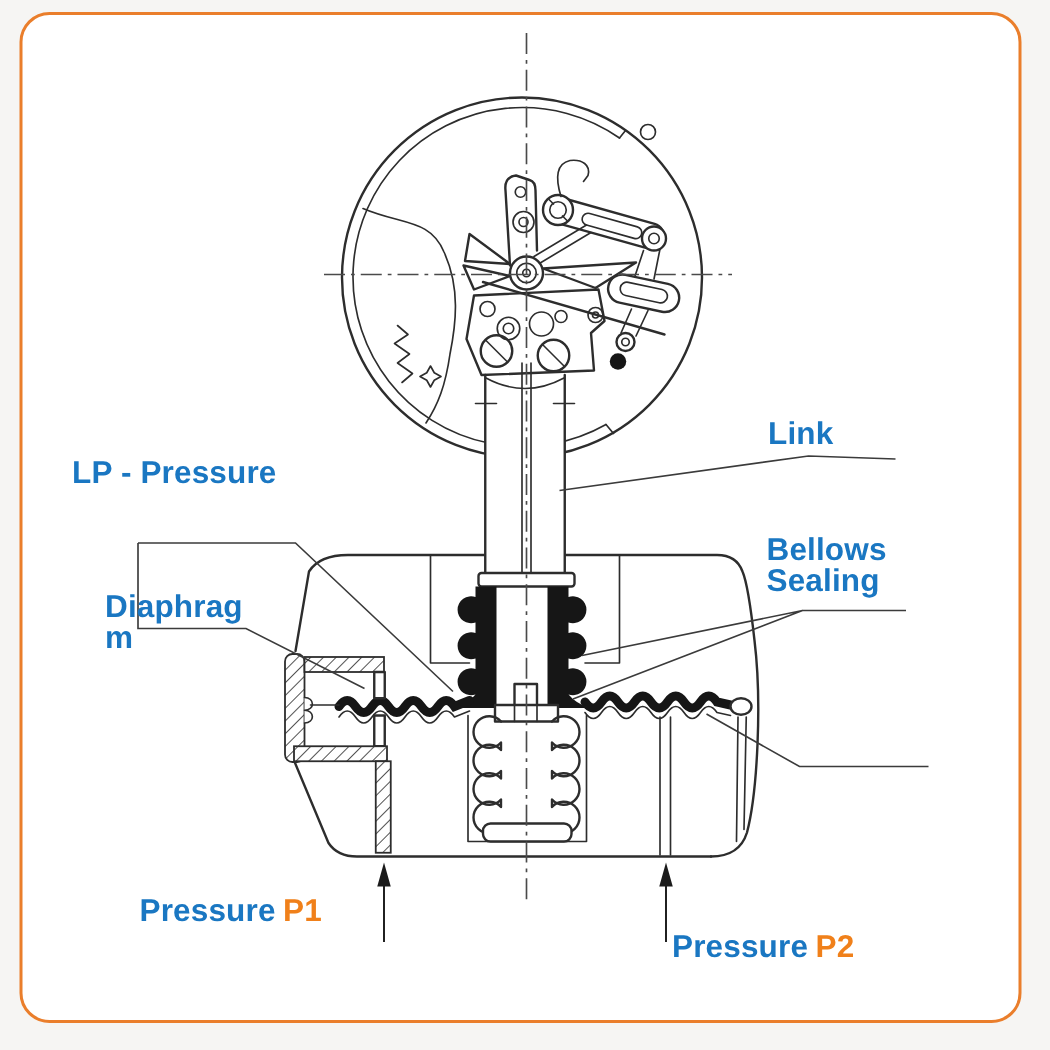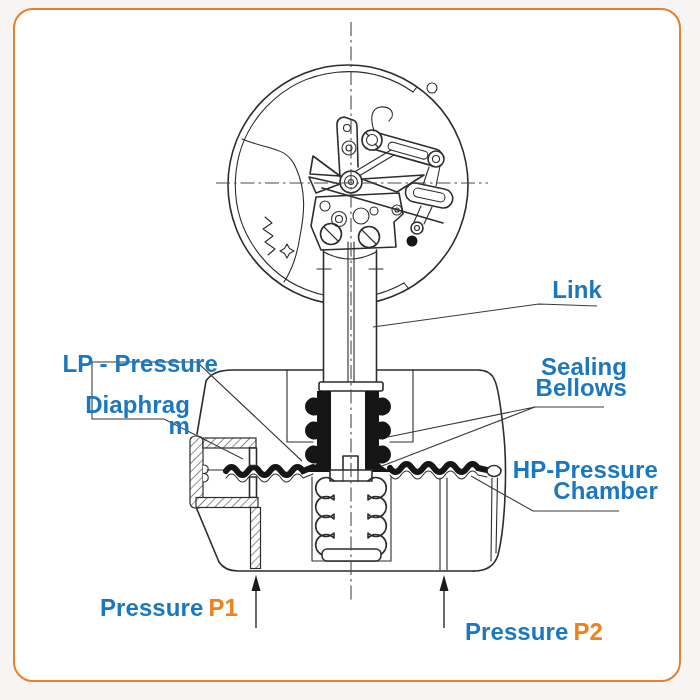--- a/index.html
+++ b/index.html
@@ -1,22 +1,22 @@
 <!DOCTYPE html>
 <html style="--label-blue: #1a77c2; --value-orange: #f0801a; --border-orange: #ea7e2b; --line-dark: #2d2d2d;"><head>
 <meta charset="utf-8">
 <style>
   html,body{margin:0;padding:0;}
   body{width:700px;height:700px;background:#f6f5f3;font-family:"Liberation Sans",sans-serif;}
   #stage{position:relative;width:700px;height:700px;overflow:hidden;}
   .frame{position:absolute;left:13px;top:8px;width:668px;height:674px;
          border:2.5px solid var(--border-orange);border-radius:20px;background:#ffffff;box-sizing:border-box;}
   svg{position:absolute;left:0;top:0;}
-  .lbl{position:absolute;color:var(--label-blue);font-weight:700;font-size:24px;
-       line-height:21px;text-align:right;letter-spacing:.1px;}
+  .lbl{position:absolute;color:var(--label-blue);font-weight:700;font-size:21px;
+       line-height:21px;text-align:left;letter-spacing:.1px;}
   .lbl .val{color:var(--value-orange);margin-left:5px;}
   .ln{fill:none;stroke:var(--line-dark);stroke-width:1.6;stroke-linecap:round;stroke-linejoin:round;}
   .thin{stroke-width:1.1;}
   .wfill{fill:#ffffff;}
   .blk{fill:#161616;stroke:none;}
   .wave{fill:none;stroke:#161616;stroke-width:6;stroke-linecap:round;}
   .cl{fill:none;stroke:#4a4a4a;stroke-width:1.1;stroke-dasharray:14 4 2.5 4;}
   .ldr{fill:none;stroke:#3b3b3b;stroke-width:1.1;}
   .hat{fill:url(#hatch);stroke:var(--line-dark);stroke-width:1.2;}
   .arr{stroke:#1b1b1b;stroke-width:1.3;fill:none;}
@@ -167,37 +167,33 @@
     <g>
       <path class="arr" d="M256,628 V582"></path>
       <polygon class="arrh" points="256,575 251.5,591 260.5,591"></polygon>
     </g>
     <g>
       <path class="arr" d="M444,628 V582"></path>
       <polygon class="arrh" points="444,575 439.5,591 448.5,591"></polygon>
     </g>
   </svg>
 
-  <div class="lbl" style="left:58px;top:305px;width:160px;margin-top:48px;">
+  <div class="lbl" style="left:48px;top:305px;width:160px;">
     <span style="display:block">LP - Pressure</span>
   </div>
   <div class="lbl" style="left:70px;top:394px;width:120px;">
     <span style="display:block">Diaphrag</span>
     <span style="display:block">m</span>
   </div>
   <div class="lbl" style="left:512px;top:279px;width:90px;">
     <span>Link</span>
   </div>
   <div class="lbl" style="left:511px;top:356px;width:116px;">
+    <span style="display:block">Bellows</span>
     <span style="display:block">Sealing</span>
-    <span style="display:block">Bellows</span>
   </div>
-  <div class="lbl" style="left:512px;top:459px;width:146px;">
-    <span style="display:block">HP-Pressure</span>
-    <span style="display:block">Chamber</span>
-  </div>
-  <div class="lbl" style="left:83px;top:597px;width:155px;">
+  <div class="lbl" style="left:93px;top:597px;width:155px;">
     <span>Pressure</span><span class="val">P1</span>
   </div>
   <div class="lbl" style="left:448px;top:621px;width:155px;">
     <span>Pressure</span><span class="val">P2</span>
   </div>
 </div>
 
 </body></html>

